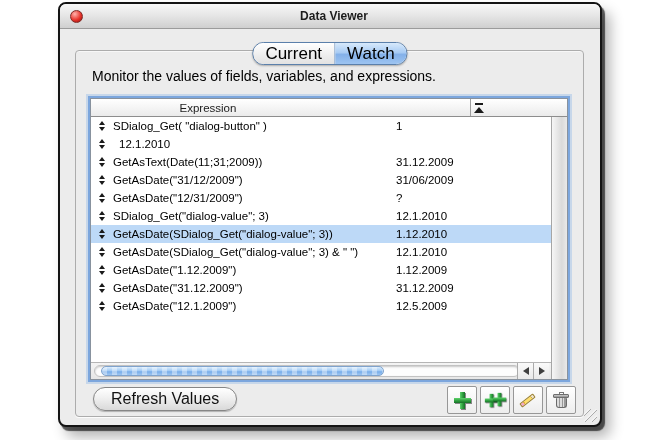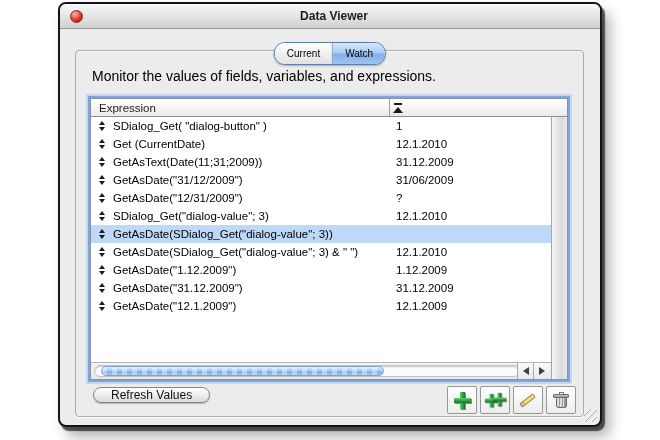--- a/index.html
+++ b/index.html
@@ -27,42 +27,42 @@
     background:radial-gradient(circle at 35% 28%, #ffb3ad, #e8352c 55%, #8e0b07);
     border:1px solid #7e2a26; box-sizing:border-box; cursor:pointer;
   }
 
   
   .tab-group {
     position:absolute; top:38px; left:50%; transform:translateX(-50%);
     display:flex; height:21px; border:1px solid #5b80ab; border-radius:11px;
     overflow:hidden; background:#fff; box-shadow:0 1px 2px rgba(0,0,0,.28); z-index:3;
   }
-  .tab { display:flex; align-items:center; padding:0 12px; font-size:10px; color:#000; cursor:pointer; }
+  .tab { display:flex; align-items:center; padding:0 12px; font-size:17px; color:#000; cursor:pointer; }
   .tab.seg-current { background:linear-gradient(#ffffff,#ededed 60%,#e2e2e2); border-right:1px solid #7b9cc2; }
   .tab.seg-watch  { background:linear-gradient(#d7e9fb,#a9ccf4 45%,#84b1e9 55%,#9dc4f1); }
 
   
   .group-box {
     position:absolute; left:15px; top:46px; width:509px; height:367px;
     border:1px solid #acacac; border-radius:4px; box-sizing:border-box;
     box-shadow:0 1px 0 rgba(255,255,255,.85), inset 0 1px 0 rgba(255,255,255,.6);
   }
   .desc { position:absolute; left:32px; top:64px; font-size:14px; color:#000; }
 
   
   .table-wrap {
     position:absolute; left:30px; top:94px; width:478px; height:282px;
     background:#fff; border:1px solid #88929e; box-sizing:border-box;
     box-shadow:0 0 0 2px rgba(110,158,219,.85), 0 0 0 4px rgba(146,186,233,.40);
   }
   .thead {
     position:absolute; left:0; top:0; right:0; height:18px; display:flex;
     background:linear-gradient(#ffffff,#ebebeb); border-bottom:1px solid #8d8d8d;
-    font-size:11.5px; color:#1c1c1c; box-sizing:border-box;
+    font-size:11.5px; color:#1c1c1c; box-sizing:border-box;justify-content:center;
   }
   .hcell { display:flex; align-items:center; box-sizing:border-box; }
   .hcell.expr { width:299px; padding-left:8px; border-right:1px solid #9d9d9d; }
   .hcell.val  { flex:1; padding-left:6px; border-right:1px solid #9d9d9d; }
   .hcell.corner { width:16px; justify-content:center; }
   .corner-icon { position:relative; width:10px; height:11px; }
   .corner-icon::before { content:''; position:absolute; top:1px; left:1px; width:8px; height:2px; background:#1a1a1a; }
   .corner-icon::after  { content:''; position:absolute; top:5px; left:0;
     border-left:5px solid transparent; border-right:5px solid transparent; border-bottom:6px solid #1a1a1a; }
 
@@ -102,23 +102,23 @@
     cursor:grab;
   }
   .harrows { position:absolute; right:2px; top:0; height:16px; display:flex; }
   .harrow { width:15px; height:100%; display:flex; align-items:center; justify-content:center;
     border-left:1px solid #ababab; cursor:pointer; background:linear-gradient(#fafafa,#e9e9e9); }
   .tri-left  { width:0; height:0; border-top:4px solid transparent; border-bottom:4px solid transparent; border-right:6px solid #3f3f3f; }
   .tri-right { width:0; height:0; border-top:4px solid transparent; border-bottom:4px solid transparent; border-left:6px solid #3f3f3f; }
 
   
   .refresh-btn {
-    position:absolute; left:33px; top:383px; height:16px; padding:0 17px; border-radius:12px;
+    position:absolute; left:33px; top:383px; height:24px; padding:0 17px; border-radius:12px;
     border:1px solid #868686; background:linear-gradient(#ffffff,#f0f0f0 45%,#d9d9d9);
-    font-family:"Liberation Sans",sans-serif; font-size:12px; color:#111;
+    font-family:"Liberation Sans",sans-serif; font-size:16px; color:#111;
     box-shadow:0 1px 1px rgba(0,0,0,.25); cursor:pointer;
   }
   .icon-row { position:absolute; left:387px; top:382px; display:flex; gap:3px; }
   .icon-btn {
     width:30px; height:28px; box-sizing:border-box; border:1px solid #979797; border-radius:2px;
     background:linear-gradient(#ffffff,#ededed); display:flex; align-items:center; justify-content:center;
     cursor:pointer; padding:0;
   }
   .plus-icon { position:relative; width:17px; height:17px; filter:drop-shadow(1px 1.2px .6px rgba(0,0,0,.45)); }
   .plus-icon::before { content:''; position:absolute; left:6px; top:0; width:5px; height:17px;
@@ -189,21 +189,20 @@
           <span class="cell expr">SDialog_Get( "dialog-button" )</span>
           <span class="cell val">1</span>
         </div>
         <div class="trow">
           <span class="icon-cell">
             <span class="updown">
               <i class="u"></i>
               <i class="d"></i>
             </span>
           </span>
-          <span class="cell expr">Get (CurrentDate)</span>
           <span class="cell val">12.1.2010</span>
         </div>
         <div class="trow">
           <span class="icon-cell">
             <span class="updown">
               <i class="u"></i>
               <i class="d"></i>
             </span>
           </span>
           <span class="cell expr">GetAsText(Date(11;31;2009))</span>
@@ -240,20 +239,21 @@
           <span class="cell val">12.1.2010</span>
         </div>
         <div class="trow selected">
           <span class="icon-cell">
             <span class="updown">
               <i class="u"></i>
               <i class="d"></i>
             </span>
           </span>
           <span class="cell expr">GetAsDate(SDialog_Get("dialog-value"; 3))</span>
+          <span class="cell val">1.12.2010</span>
         </div>
         <div class="trow">
           <span class="icon-cell">
             <span class="updown">
               <i class="u"></i>
               <i class="d"></i>
             </span>
           </span>
           <span class="cell expr">GetAsDate(SDialog_Get("dialog-value"; 3) &amp; " ")</span>
           <span class="cell val">12.1.2010</span>
@@ -279,21 +279,21 @@
           <span class="cell val">31.12.2009</span>
         </div>
         <div class="trow">
           <span class="icon-cell">
             <span class="updown">
               <i class="u"></i>
               <i class="d"></i>
             </span>
           </span>
           <span class="cell expr">GetAsDate("12.1.2009")</span>
-          <span class="cell val">12.1.2009</span>
+          <span class="cell val">12.5.2009</span>
         </div>
       </div>
 
     <div class="vscroll"></div>
 
     <div class="hscroll">
       <div class="htrack">
         <div class="hthumb"></div>
       </div>
       <div class="harrows">

